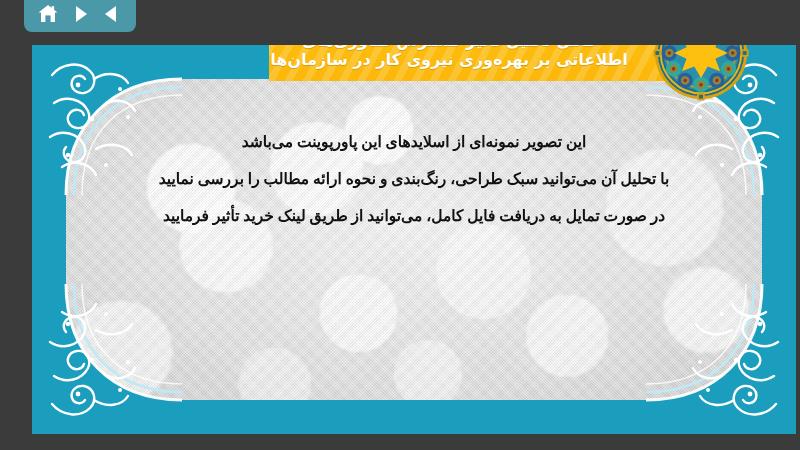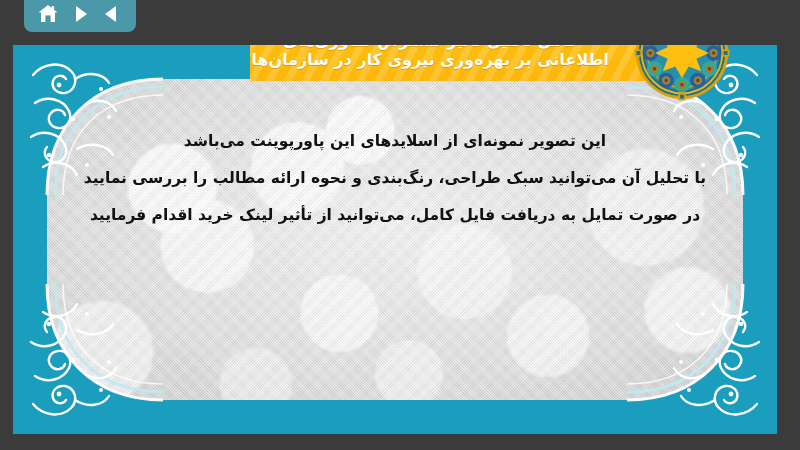--- a/index.html
+++ b/index.html
@@ -33,21 +33,21 @@
     display: flex;
     align-items: center;
     justify-content: center;
     cursor: pointer;
   }
   .nav-btn svg { display: block; }
 
   
   #slide {
     position: absolute;
-    left: 13px;
+    left: 32px;
     top: 45px;
     width: 764px;
     height: 389px;
     background: #1b9dbd;
     overflow: hidden;
   }
 
   
   #slide-inner {
     position: absolute;
@@ -147,20 +147,21 @@
 
   
   #body-text {
     position: absolute;
     left: 0; right: 0;
     top: 78px;
     padding: 0 30px;
     text-align: center;
     direction: rtl;
     z-index: 4;
+    font-family: Liberation Serif, serif;
   }
   .body-line {
     color: #111111;
     font-size: 15.5px;
     line-height: 37px;
     font-weight: bold;
     white-space: nowrap;
   }
 </style>
 </head>
@@ -398,16 +399,16 @@
           <rect x="2.5" y="48" width="4" height="4"></rect>
           <rect x="93.5" y="48" width="4" height="4"></rect>
         </g>
       </svg>
     </div>
   </div>
 
   <div id="body-text">
     <p class="body-line">این تصویر نمونه‌ای از اسلایدهای این پاورپوینت می‌باشد</p>
     <p class="body-line">با تحلیل آن می‌توانید سبک طراحی، رنگ‌بندی و نحوه ارائه مطالب را بررسی نمایید</p>
-    <p class="body-line">در صورت تمایل به دریافت فایل کامل، می‌توانید از تأثیر لینک خرید اقدام فرمایید</p>
+    <p class="body-line">در صورت تمایل به دریافت فایل کامل، می‌توانید از طریق لینک خرید تأثیر فرمایید</p>
   </div>
 
 </div>
 
 </body></html>

